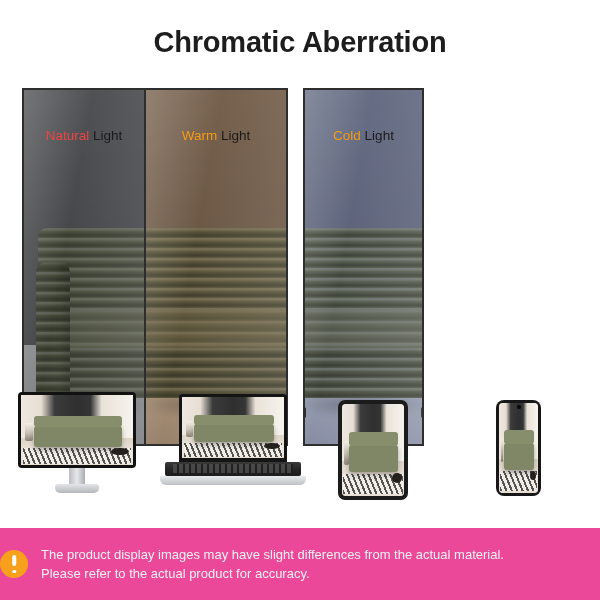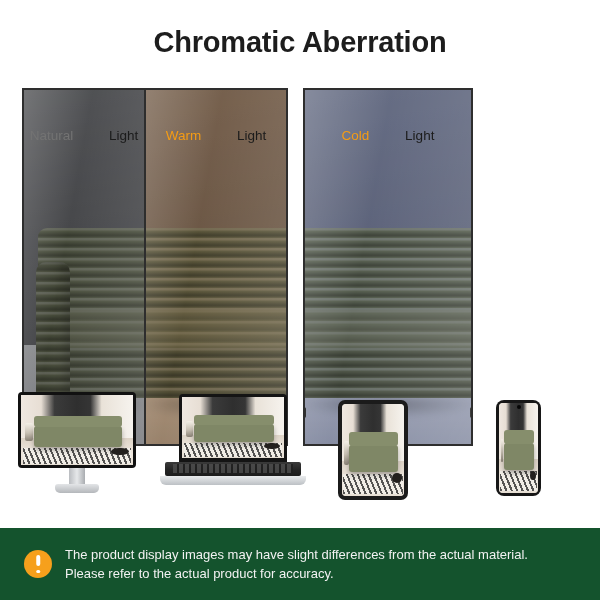--- a/index.html
+++ b/index.html
@@ -44,21 +44,21 @@
   .panel {
     position: absolute;
     top: 0;
     height: 358px;
     overflow: hidden;
     border: 2px solid #2e2e2e;
     box-sizing: border-box;
   }
   .panel.p0 { left: 22px;  width: 124px; }
   .panel.p1 { left: 144px; width: 144px; }
-  .panel.p2 { left: 303px; width: 170px; }
+  .panel.p2 { left: 303px; width: 121px; }
   .panel.p3 { left: 453px; width: 126px; }
 
   
   .room {
     position: absolute;
     inset: 0;
     overflow: hidden;
   }
   .wall {
     position: absolute;
@@ -201,21 +201,21 @@
     position: absolute;
     top: 38px;
     left: 0; right: 0;
     text-align: center;
     font-size: 13.5px;
     font-weight: normal;
     z-index: 6;
     white-space: nowrap;
   }
   .panel-label .accent { font-weight: normal; }
-  .panel-label .rest { color: #1b1b1b; padding-left: 32px; }
+  .panel-label .rest { color: #1b1b1b; }
 
   
   .device {
     position: absolute;
     z-index: 8;
   }
   .screen-photo {
     position: relative;
     width: 100%;
     height: 100%;
@@ -366,24 +366,23 @@
     z-index: 3;
   }
   .screen-round { border-radius: 4px; }
 
   
   .footer {
     position: absolute;
     left: 0; bottom: 0;
     width: 600px;
     height: 72px;
-    background: #14532d;
+    background: #ec4899;
     display: flex;
     align-items: center;
-    padding-left: 24px;
     box-sizing: border-box;
   }
   .warn-icon {
     flex: 0 0 auto;
     width: 28px;
     height: 28px;
     border-radius: 50%;
     background: #f6a01c;
     position: relative;
     margin-right: 13px;
@@ -433,21 +432,21 @@
         <div class="seat"></div>
         <div class="base"></div>
         <div class="arm left"></div>
         <div class="foot l"></div>
 
       </div>
       <div class="tint" style="background:#8f9093;"></div>
       <div class="sheen"></div>
     </div>
     <div class="panel-label">
-      <span class="accent" style="color:#737373;text-align:center;">Natural</span><span class="rest"> Light</span>
+      <span class="accent" style="color:#ef4444;text-align:center;">Natural</span><span class="rest"> Light</span>
     </div>
   </div>
 
   <div class="panel p1">
     <div class="room">
       <div class="wall" style="background:linear-gradient(170deg,#a99a8c 0%,#998a7c 55%,#8e8072 100%);"></div>
       <div class="floor" style="background:linear-gradient(180deg,#f7f1e9 0%,#e9e0d4 60%,#dad0c2 100%);"></div>
       <div class="sofa-shadow"></div>
       <div class="sofa" style="left:-44px; right:-18px;">
         <div class="cushion-back"></div>

